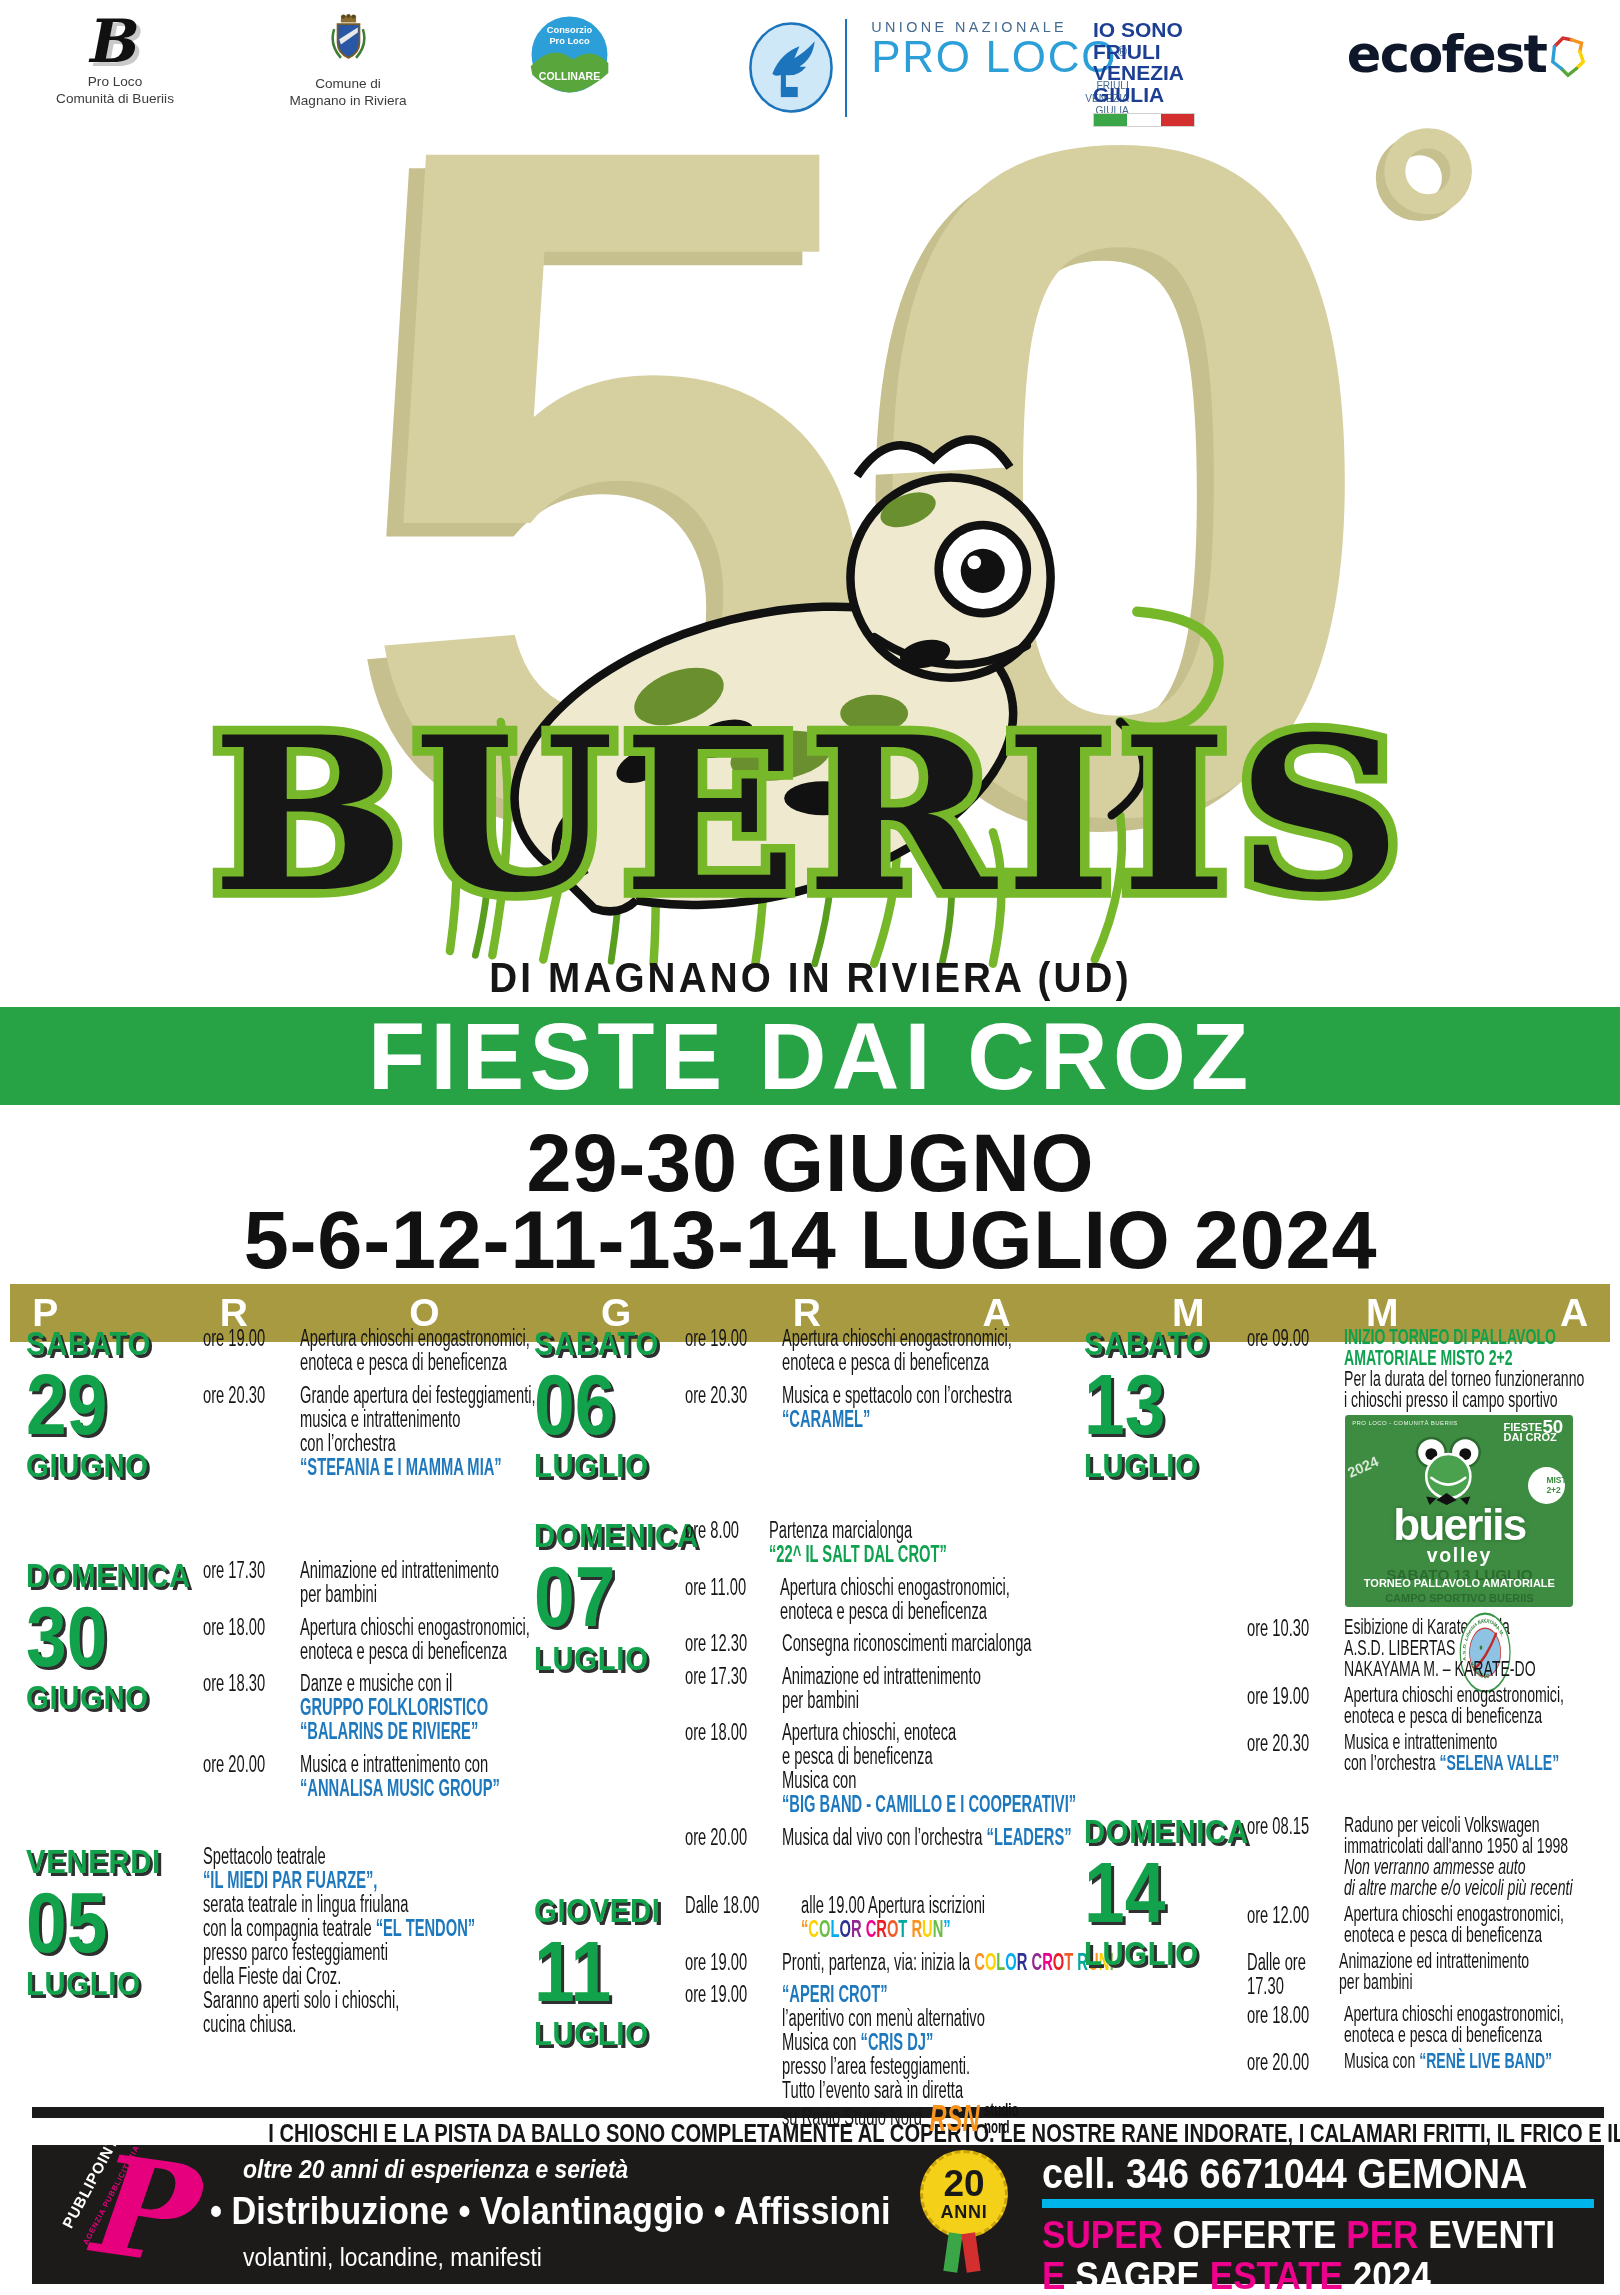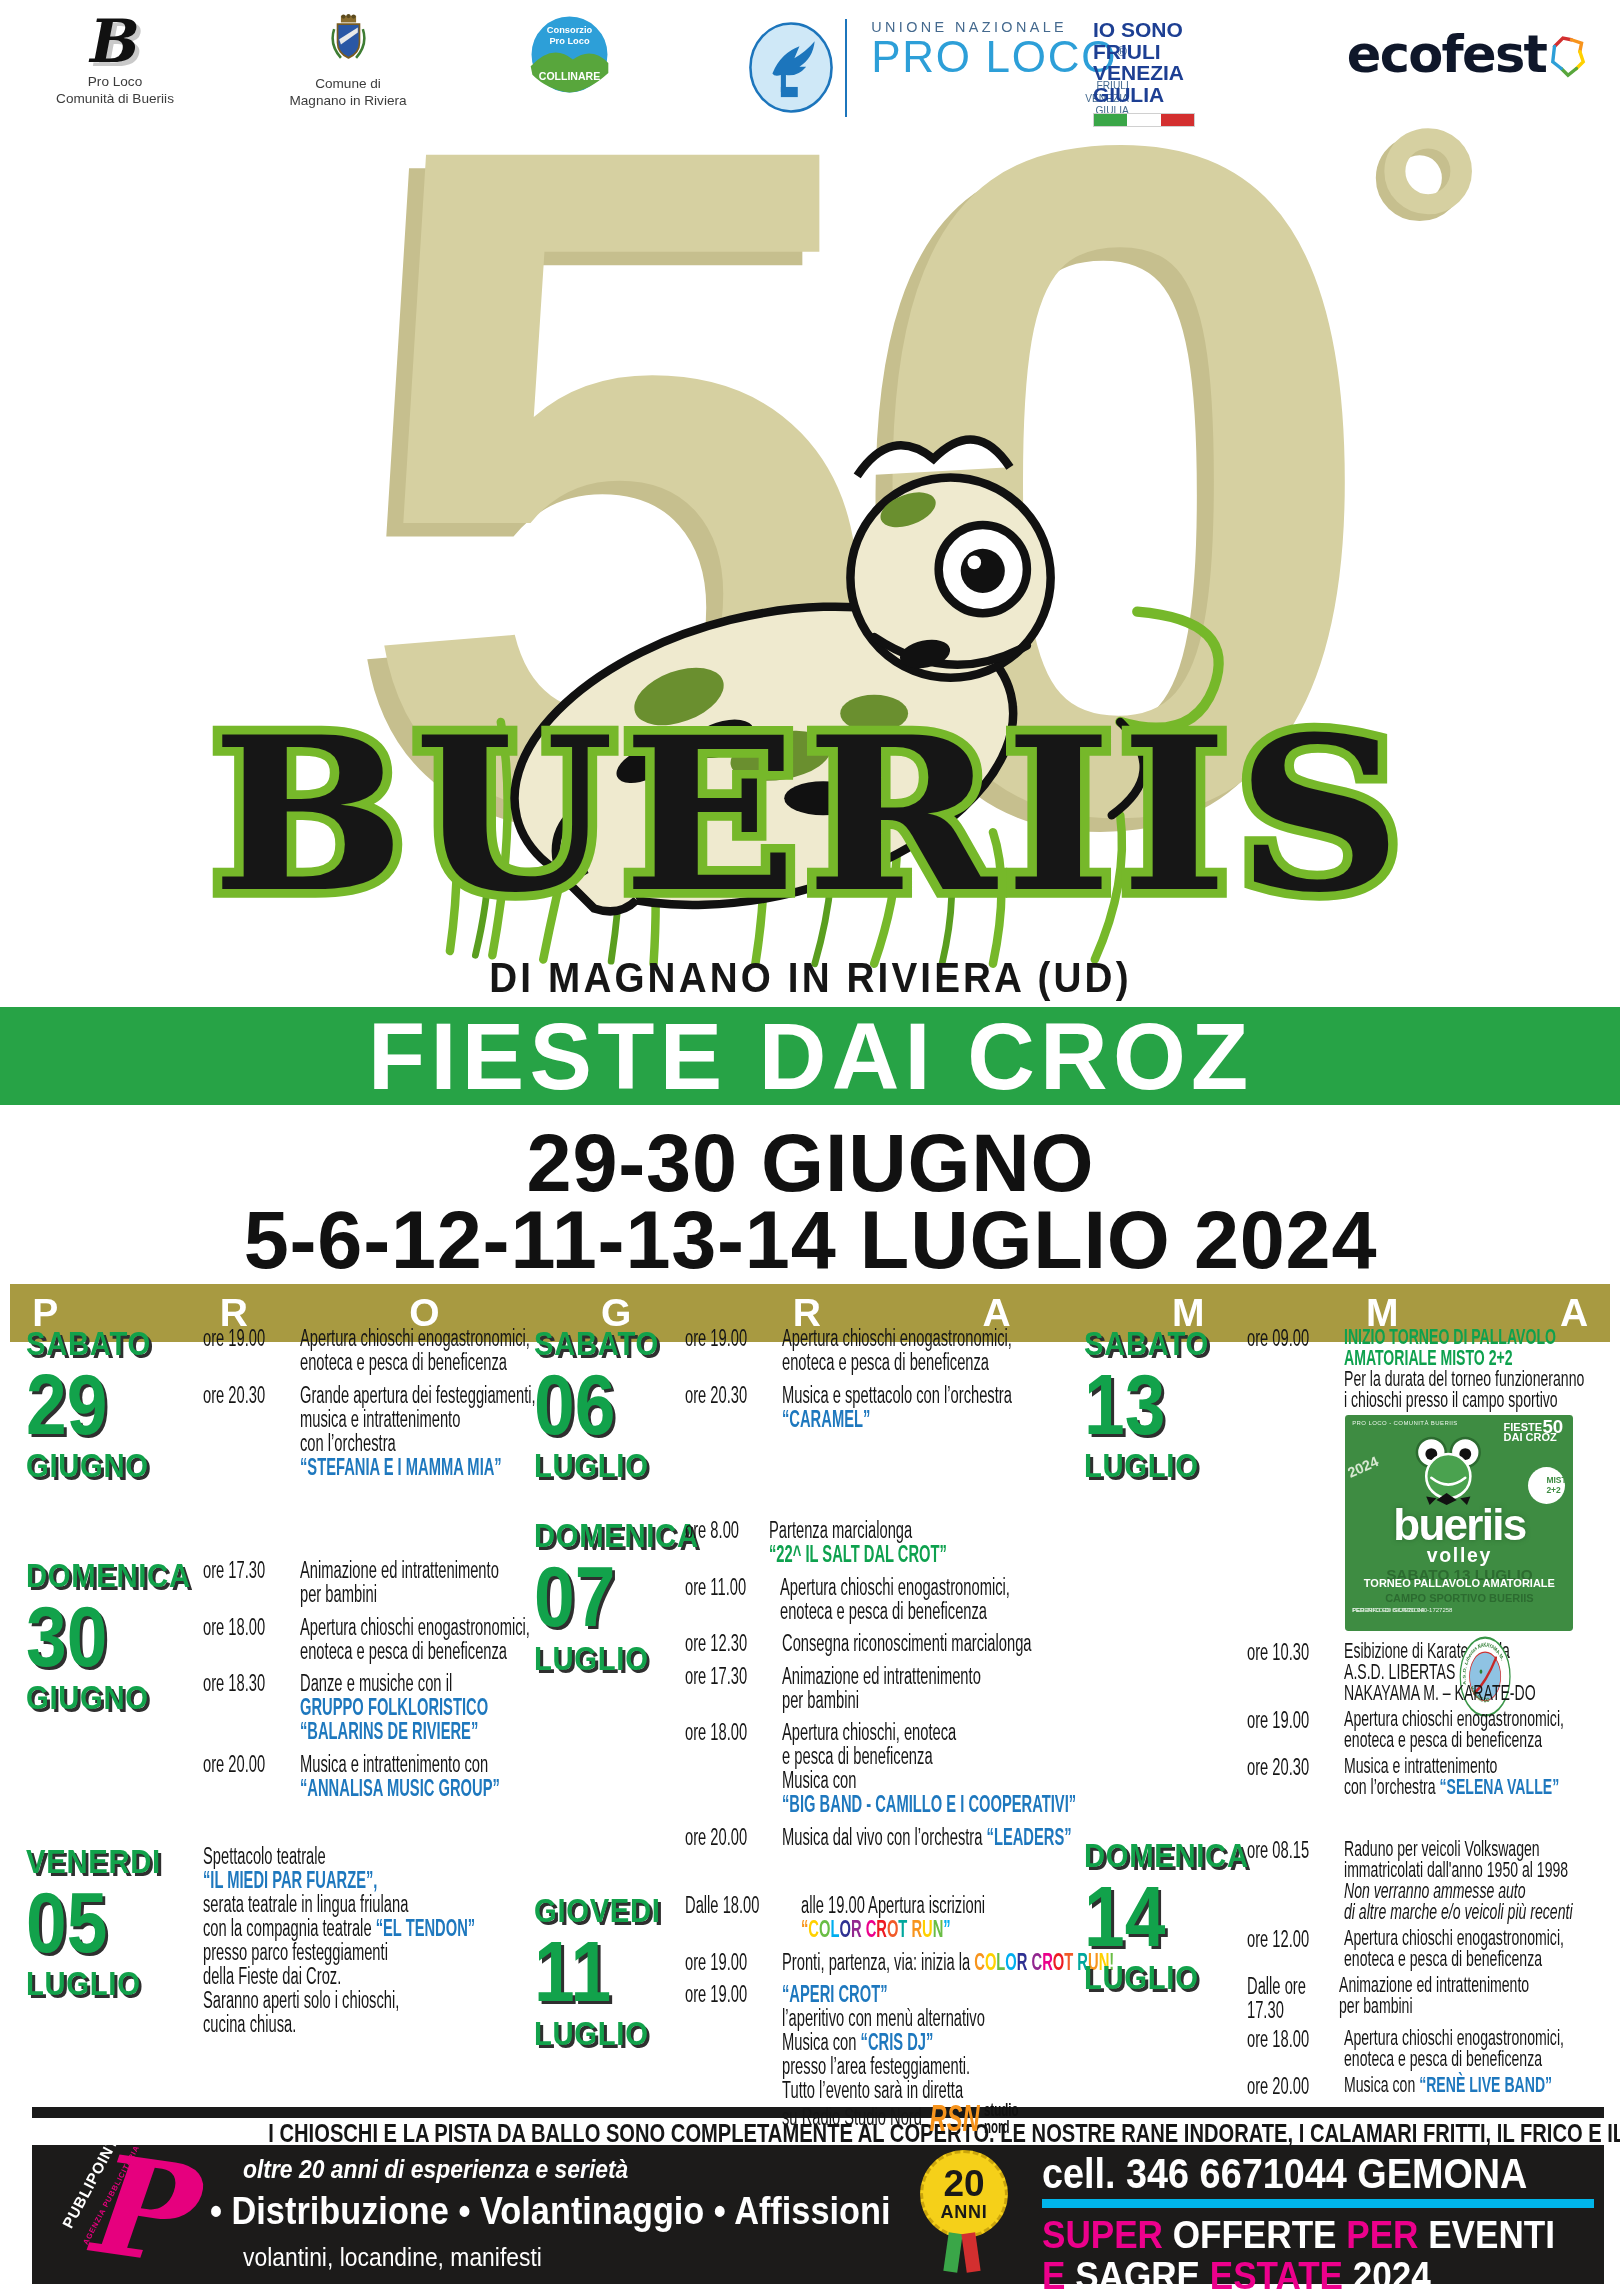--- a/index.html
+++ b/index.html
@@ -74,21 +74,21 @@
   .pcol3 .line{font-size:22px;line-height:21px;}
   .seg-bl{color:#1e78be;font-weight:900;}
   .seg-gr{color:#0ea14e;font-weight:900;}
   .seg-it{font-style:italic;}
   
   .rsn{display:inline-flex;align-items:center;gap:6.8px;vertical-align:middle;margin-left:12px;}
   .rsn-m{color:#f7941d;font-weight:900;font-style:italic;font-size:37px;line-height:34px;}
   .rsn-t{display:inline-block;text-align:left;font-weight:700;font-size:18px;line-height:17px;color:#111;}
   .rsn-t b{display:block;font-weight:900;}
   
-  .poster{position:relative;width:228px;height:216px;background:#3e8c42;border-radius:3.4px;
+  .poster{position:relative;width:228px;height:192px;background:#3e8c42;border-radius:3.4px;
           margin:5.1px 0 3.4px 1.7px;overflow:hidden;color:#fff;transform-origin:left top;}
   .poster *{position:absolute;}
   .p-pl{left:6.8px;top:5.1px;font-size:6px;letter-spacing:0.4px;color:#eaf4ea;}
   .p-fdc{right:6.8px;top:6.8px;text-align:left;font-weight:900;font-size:11px;line-height:10.2px;width:63px;}
   .p-50{right:3.4px;top:0;font-size:18.7px;font-style:normal;font-weight:900;color:#fff;}
   .p-2024{left:1.7px;top:44px;transform:rotate(-24deg);font-weight:900;font-size:14.4px;color:#d8e8d2;}
   .p-frog{left:54px;top:17px;}
   .p-misto{right:8.5px;top:52px;width:37px;height:37px;background:#fff;border-radius:50%;
            color:#3e8c42;font-weight:900;font-size:8.5px;line-height:9.3px;text-align:center;
            padding-top:9.3px;box-sizing:border-box;}

